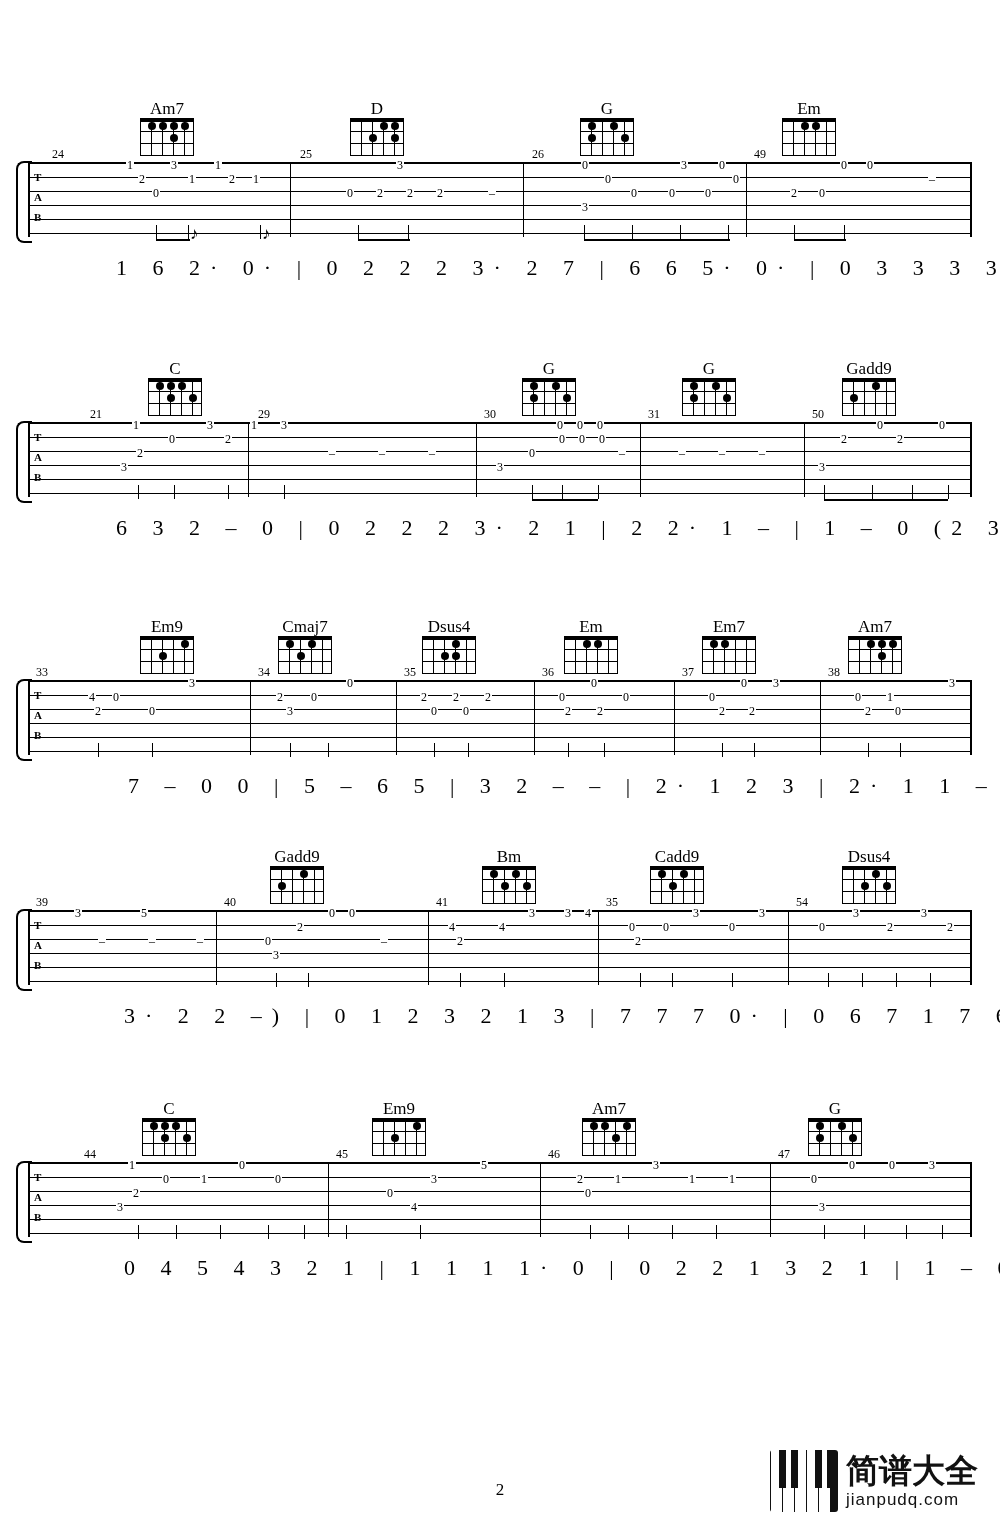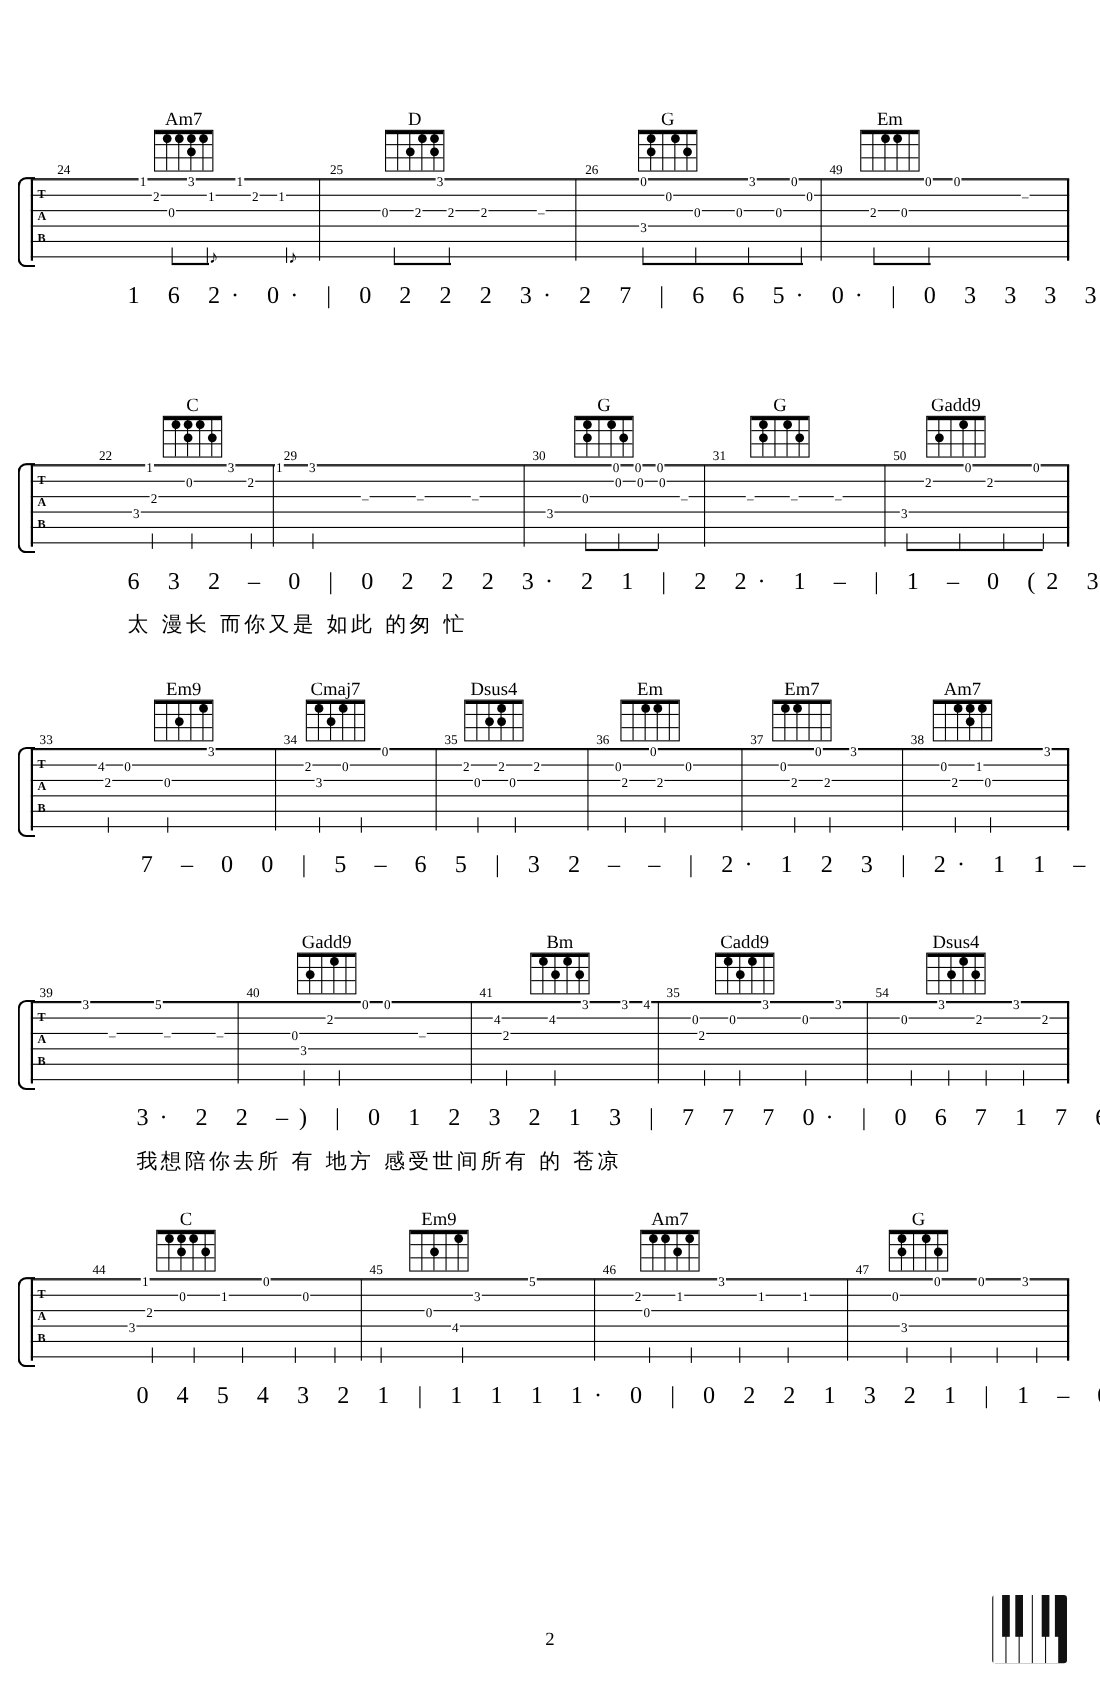--- a/index.html
+++ b/index.html
@@ -278,21 +278,21 @@
         <div class="line" style="top:70px"></div>
       <div class="tabword" style="top:8px">T</div>
         <div class="tabword" style="top:28px">A</div>
         <div class="tabword" style="top:48px">B</div>
       <div class="barline thick" style="left:0px"></div>
       <div class="barline" style="left:220px"></div>
       <div class="barline" style="left:448px"></div>
       <div class="barline" style="left:612px"></div>
       <div class="barline" style="left:776px"></div>
       <div class="barline thick" style="left:942px"></div>
-      <div class="measnum" style="left:62px;top:-16px">22</div>
+      <div class="measnum" style="left:62px;top:-16px">21</div>
       <div class="measnum" style="left:230px;top:-16px">29</div>
       <div class="measnum" style="left:456px;top:-16px">30</div>
       <div class="measnum" style="left:620px;top:-16px">31</div>
       <div class="measnum" style="left:784px;top:-16px">50</div>
 
       <div class="tabnum" style="left:104px;top:-5px">1</div>
       <div class="tabnum" style="left:178px;top:-5px">3</div>
       <div class="tabnum" style="left:222px;top:-5px">1</div>
       <div class="tabnum" style="left:252px;top:-5px">3</div>
       <div class="tabnum" style="left:140px;top:9px">0</div>
@@ -330,23 +330,20 @@
       <div class="stem" style="left:796px;top:62px;height:14px"></div>
       <div class="stem" style="left:844px;top:62px;height:14px"></div>
       <div class="stem" style="left:884px;top:62px;height:14px"></div>
       <div class="stem" style="left:920px;top:62px;height:14px"></div>
       <div class="beam" style="left:504px;top:76px;width:66px"></div>
       <div class="beam" style="left:796px;top:76px;width:124px"></div>
     </div>
 
     <div class="numrow" style="margin-top:18px;">
       <div class="num" style="left:88px;top:0;letter-spacing:10px">6 3 2 – 0 | 0 2 2 2 3· 2 1 | 2 2·  1 – | 1 – 0 (2 3 7 | 5 – 0 2 3 2</div>
-    </div>
-    <div class="lyrics">
-      <div class="ly" style="left:88px;top:0;letter-spacing:3px">太 漫长      而你又是 如此  的匆   忙</div>
     </div>
   </div>
 
   <div class="system" style="top:618px;">
     <div class="chordrow">
       <div class="chord" style="left:110px;">
         <div class="cname">Em9</div>
         <div class="grid">
           <div class="nut"></div>
             <div class="h" style="top:12px"></div>
@@ -637,23 +634,20 @@
       <div class="stem" style="left:704px;top:62px;height:14px"></div>
       <div class="stem" style="left:800px;top:62px;height:14px"></div>
       <div class="stem" style="left:834px;top:62px;height:14px"></div>
       <div class="stem" style="left:868px;top:62px;height:14px"></div>
       <div class="stem" style="left:902px;top:62px;height:14px"></div>
     </div>
 
     <div class="numrow" style="margin-top:18px;">
       <div class="num" style="left:96px;top:0;letter-spacing:10px">3· 2 2 –) | 0 1 2 3 2 1 3 | 7 7 7 0· | 0 6 7 1 7 6 3 | 5 5 5· 0</div>
     </div>
-    <div class="lyrics">
-      <div class="ly" style="left:96px;top:0;letter-spacing:3px">我想陪你去所  有 地方      感受世间所有   的 苍凉</div>
-    </div>
   </div>
 
   <div class="system" style="top:1100px;">
     <div class="chordrow">
       <div class="chord" style="left:112px;">
         <div class="cname">C</div>
         <div class="grid">
           <div class="nut"></div>
             <div class="h" style="top:12px"></div>
             <div class="h" style="top:24px"></div>
@@ -789,15 +783,19 @@
       <div class="wk" style="left:1px"></div>
       <div class="wk" style="left:13px"></div>
       <div class="wk" style="left:25px"></div>
       <div class="wk" style="left:37px"></div>
       <div class="wk" style="left:49px"></div>
       <div class="bk" style="left:9px"></div>
       <div class="bk" style="left:21px"></div>
       <div class="bk" style="left:45px"></div>
       <div class="bk" style="left:57px"></div>
     </div>
+    <div class="logotext">
+      <div class="logocn">简谱大全</div>
+      <div class="logoen">jianpudq.com</div>
+    </div>
   </div>
 
 </div>
 
 </body></html>

